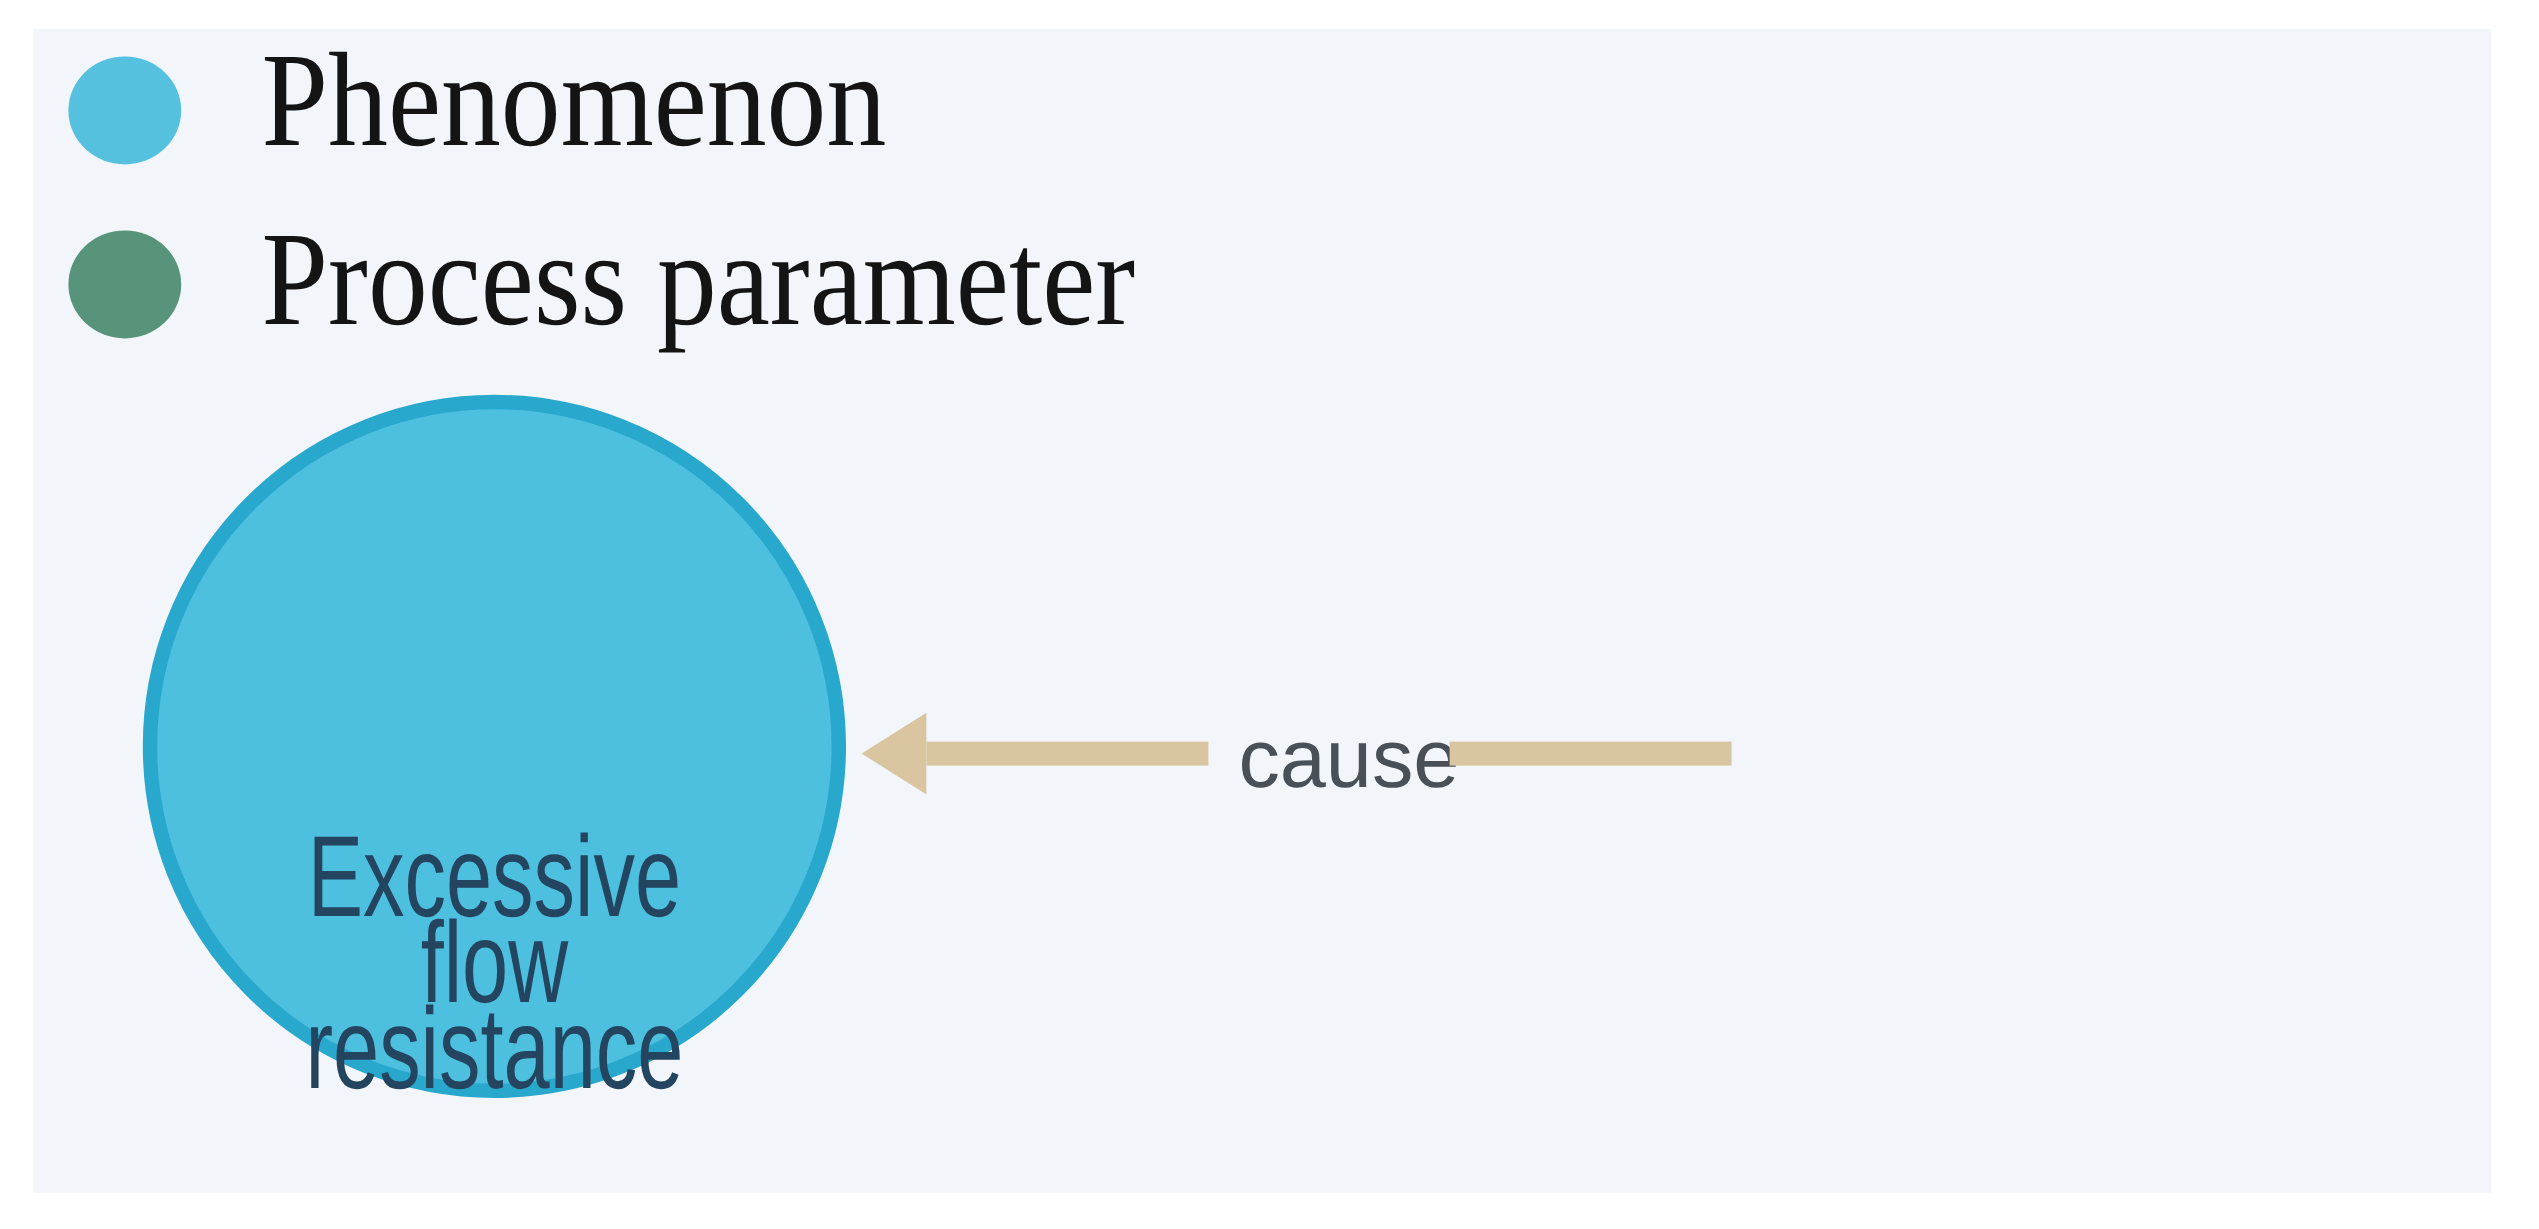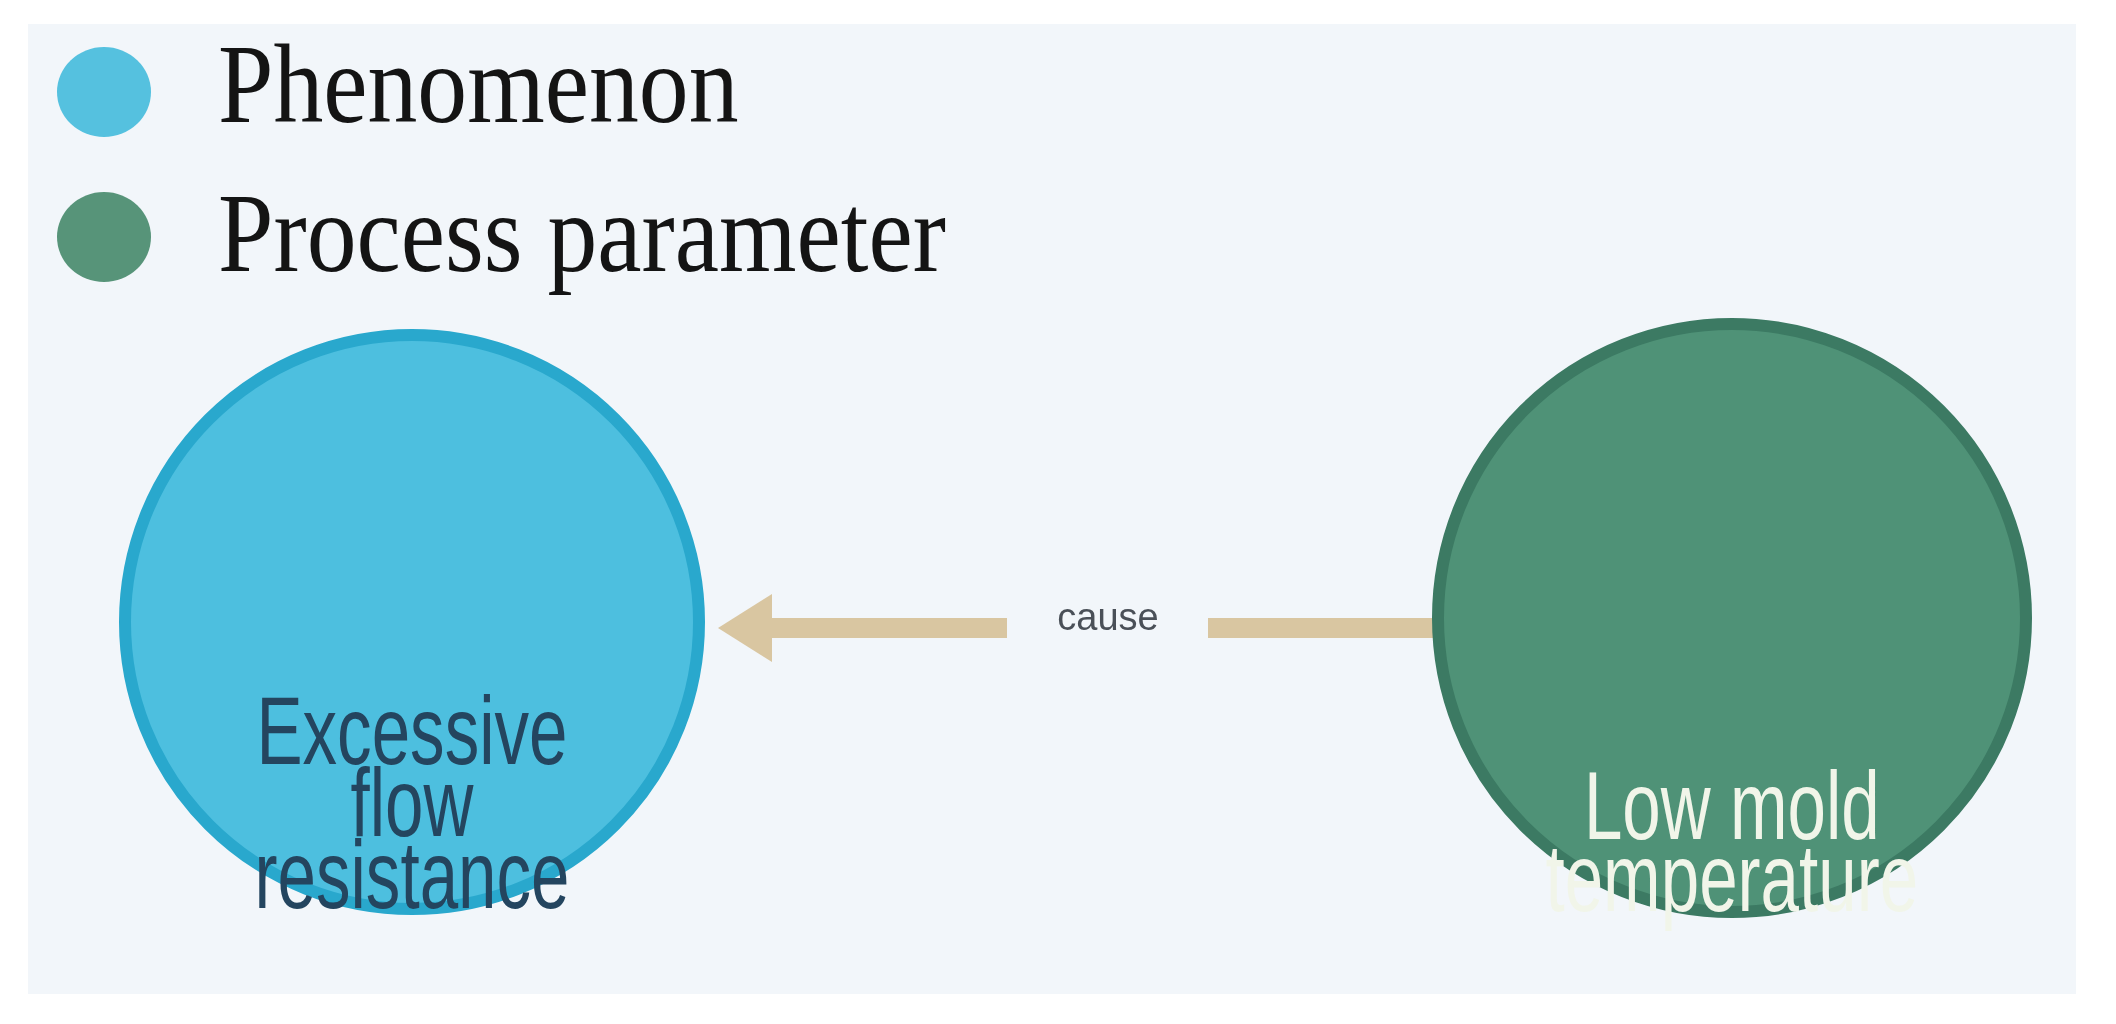--- a/index.html
+++ b/index.html
@@ -98,21 +98,21 @@
     background: var(--arrow, #d9c6a1);
   }
   .line-left  { left: 744px;  width: 235px; }
   .line-right { left: 1180px; width: 235px; }
   .edge-label {
     position: absolute;
     left: 1004px;
     top: 574px;
     width: 152px;
     text-align: center;
-    font-size: 38px;
+    font-size: 69px;
     line-height: 1;
     color: var(--edge-label, #4a5058);
     white-space: nowrap;
   }
 </style>
 </head>
 <body>
 
 <div class="canvas">
 
@@ -127,18 +127,14 @@
     <div class="arrow-line line-left"></div>
     <span class="edge-label">cause</span>
     <div class="arrow-line line-right"></div>
   </div>
 
   <div class="node node-phenomenon">
     <div class="node-label">Excessive flow
 resistance</div>
   </div>
 
-  <div class="node node-parameter">
-    <div class="node-label">Low mold
-temperature</div>
-  </div>
 
 </div>
 
 </body></html>

